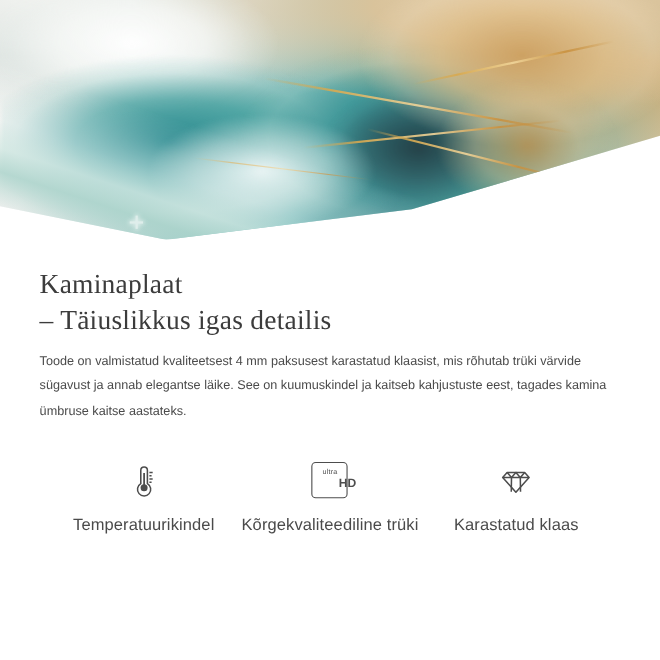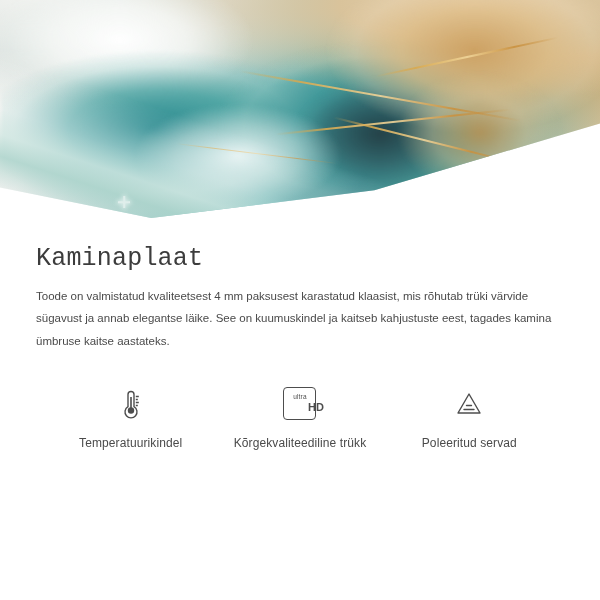--- a/index.html
+++ b/index.html
@@ -167,21 +167,21 @@
   .sparkle.s2 { left: 548px; top: 140px; width: 16px; height: 16px; opacity: .8; }
   .sparkle.s3 { left: 118px; top: 196px; width: 12px; height: 12px; opacity: .6; }
 
   
   .content {
     padding: 0 36px;
     box-sizing: border-box;
   }
 
   .title {
-    font-family: Liberation Mono, monospace;
+    font-family: Liberation Serif, serif;
     font-size: 25px;
     line-height: 1.32;
     color: #3c3c3c;
     font-weight: 400;
     margin: 24px 0 0 0;
     letter-spacing: 0.2px;
   }
   .title .line2 { display: block; }
 
   .body-copy {
@@ -212,21 +212,21 @@
     width: 46px;
     height: 46px;
     display: flex;
     align-items: center;
     justify-content: center;
     color: #4d4d4d;
   }
 
   .feature-label {
     margin-top: 10px;
-    font-size: 12px;
+    font-size: 15px;
     color: #4a4a4a;
     text-align: right;
     letter-spacing: .1px;
   }
 
   .ultrahd-box {
     border: 1.6px solid #4d4d4d;
     border-radius: 4px;
     width: 31px;
     height: 31px;
@@ -272,20 +272,21 @@
       <div class="edge-light"></div>
     </div>
     <div class="sparkle s1"></div>
     <div class="sparkle s2"></div>
     <div class="sparkle s3"></div>
   </div>
 
   <div class="content">
     <h1 class="title">
       <span>Kaminaplaat</span>
+      <span class="line2">– Täiuslikkus igas detailis</span>
     </h1>
 
     <p class="body-copy">Toode on valmistatud kvaliteetsest 4 mm paksusest karastatud klaasist, mis rõhutab trüki värvide sügavust ja annab elegantse läike. See on kuumuskindel ja kaitseb kahjustuste eest, tagades kamina ümbruse kaitse aastateks.</p>
 
     <div class="features">
 
       <div class="feature">
         <div class="feature-icon">
           <svg width="40" height="40" viewBox="0 0 40 40" fill="none" stroke="#4d4d4d" stroke-width="1.4">
             <path d="M20 8.5a3 3 0 0 1 3 3v12.2a6 6 0 1 1-6 0V11.5a3 3 0 0 1 3-3z"></path>
@@ -297,31 +298,31 @@
         <div class="feature-label">Temperatuurikindel</div>
       </div>
 
       <div class="feature">
         <div class="feature-icon">
           <div class="ultrahd-box">
             <span class="u-top">ultra</span>
             <span class="u-bot">HD</span>
           </div>
         </div>
-        <div class="feature-label">Kõrgekvaliteediline trükk</div>
+        <div class="feature-label">Kõrgekvaliteediline trüki</div>
       </div>
-
 
 
       <div class="feature">
         <div class="feature-icon">
-          <svg width="40" height="40" viewBox="0 0 40 40" fill="none" stroke="#4d4d4d" stroke-width="1.4" stroke-linejoin="round" stroke-linecap="round">
-            <path d="M9 30h22L20 11z"></path>
-            <path d="M15 26.5h10M17.5 22.5h5"></path>
+          <svg width="40" height="40" viewBox="0 0 40 40" fill="none" stroke="#4d4d4d" stroke-width="1.4" stroke-linejoin="round">
+            <path d="M12 13.5h16l4 4.5-12 13.5L8 18z"></path>
+            <path d="M8 18h24M12 13.5l4 4.5-0.2 13M28 13.5l-4 4.5 0.2 13M16 18l4-4.5 4 4.5"></path>
           </svg>
         </div>
-        <div class="feature-label">Poleeritud servad</div>
+        <div class="feature-label">Karastatud klaas</div>
       </div>
+
 
 
     </div>
   </div>
 </div>
 
 </body></html>

